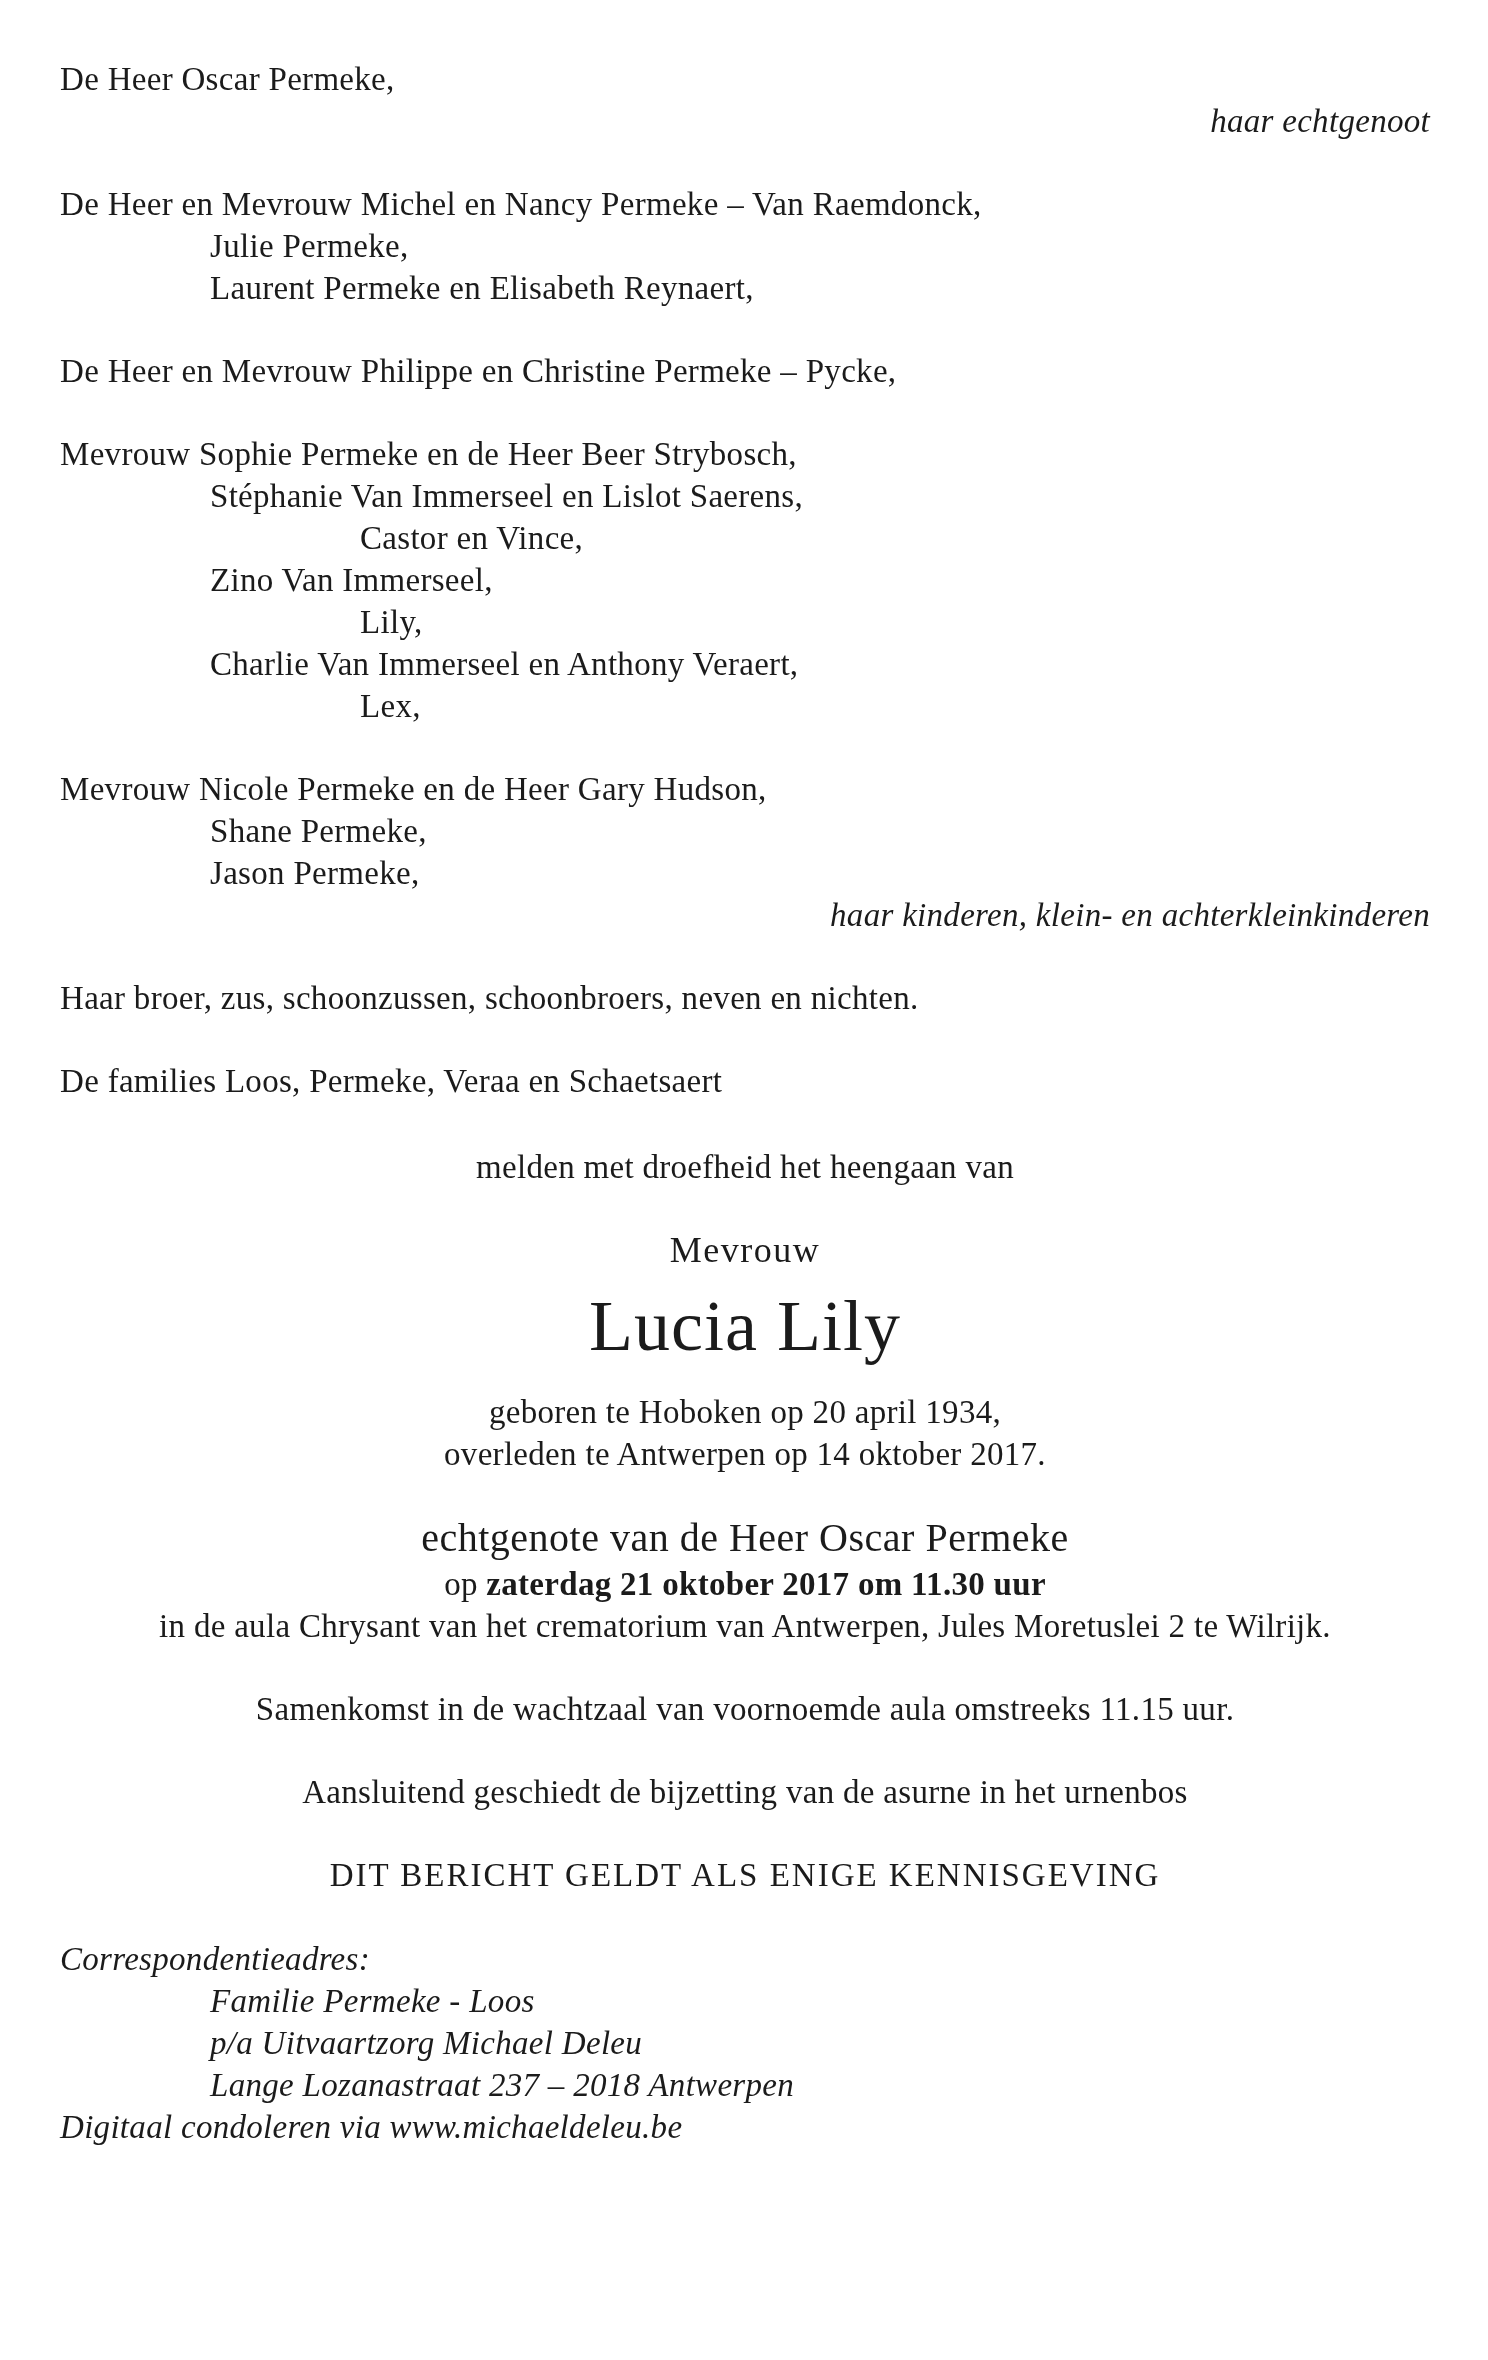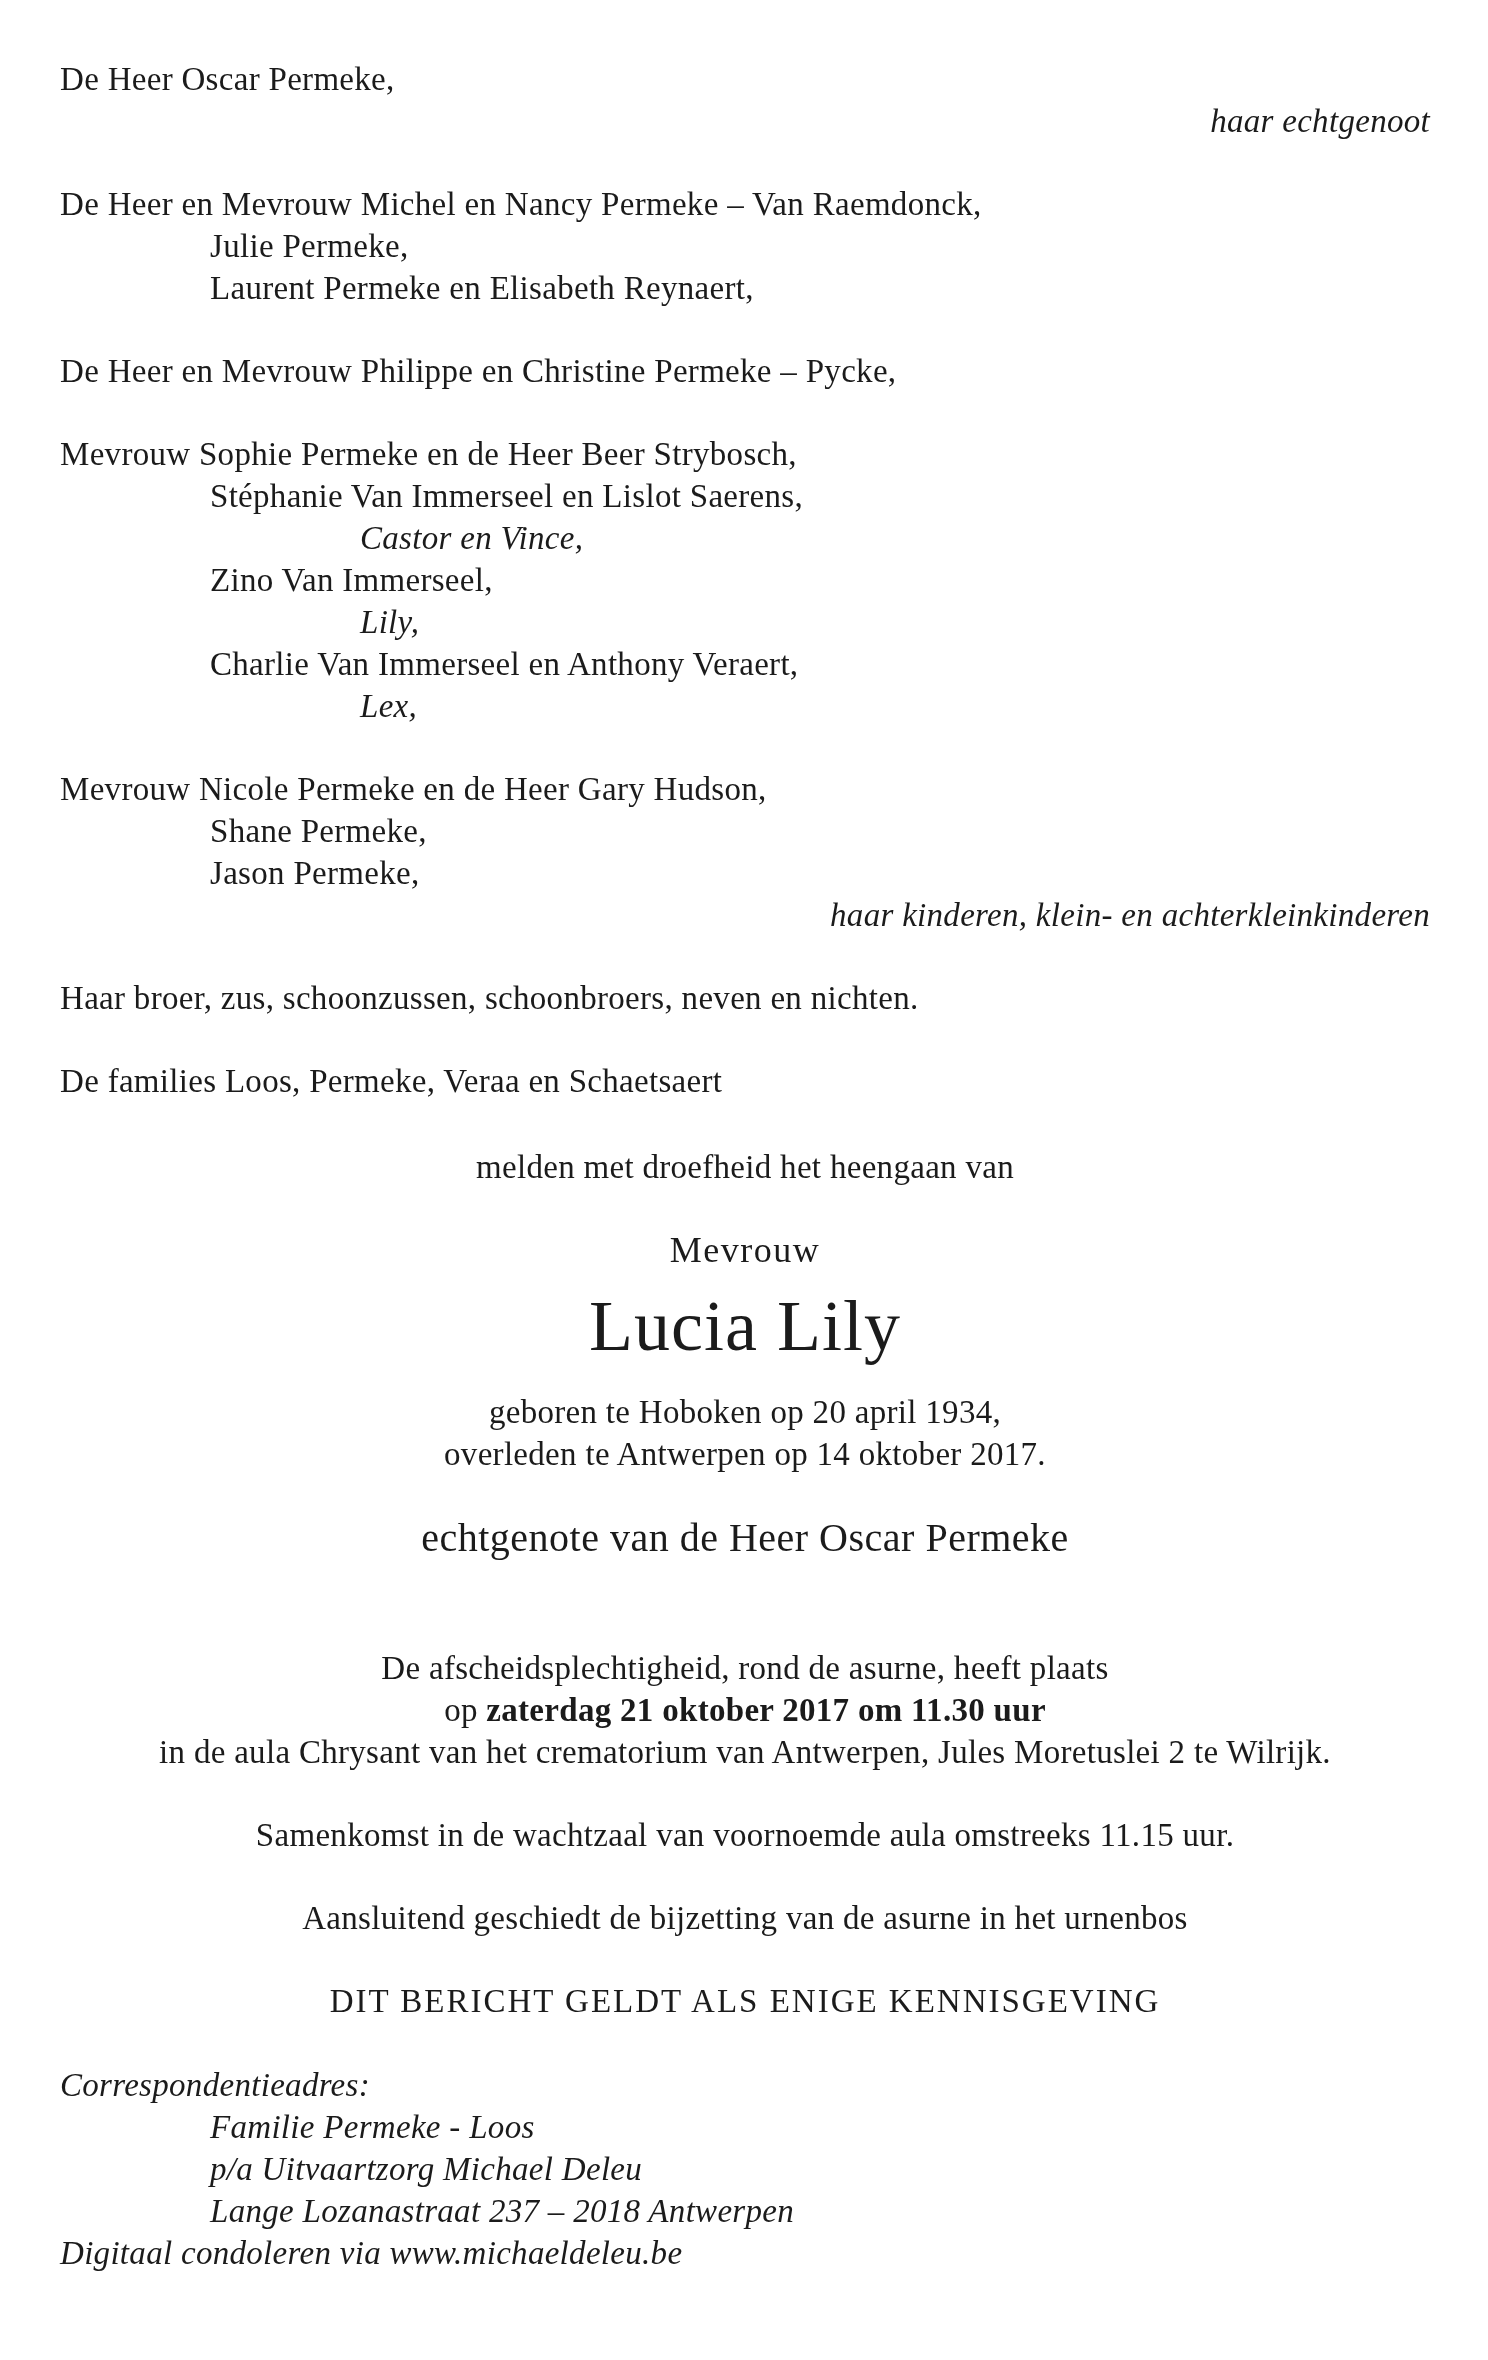--- a/index.html
+++ b/index.html
@@ -18,21 +18,21 @@
     height: 2360px;
     padding: 58px 58px 0 60px;
     font-family: "Liberation Serif", "DejaVu Serif", serif;
     font-size: 33px;
     line-height: 42px;
     color: #1b1b1b;
     letter-spacing: 0.3px;
   }
   p { margin: 0; }
   .ind1 { padding-left: 150px; }
-  .ind2 { padding-left: 300px; font-style: italic; }
+  .ind2 { padding-left: 300px; }
   .right { text-align: right; }
   .center { text-align: center; }
   .italic { font-style: italic; }
   .bold { font-weight: bold; }
   .gap { margin-top: 41px; }
   .title-line {
     font-size: 36px;
     line-height: 50px;
     letter-spacing: 1.5px;
     margin-top: 37px;
@@ -101,21 +101,20 @@
   <section>
     <p class="center" style="margin-top:44px;">melden met droefheid het heengaan van</p>
     <p class="center title-line">Mevrouw</p>
     <p class="center deceased-name">Lucia Lily</p>
     <p class="center birth-line">geboren te Hoboken op 20 april 1934,</p>
     <p class="center">overleden te Antwerpen op 14 oktober 2017.</p>
     <p class="center spouse-line">echtgenote van de Heer Oscar Permeke</p>
   </section>
 
   <section>
-    <p class="center ceremony-first">De afscheidsplechtigheid, rond de asurne, heeft plaats</p>
     <p class="center"><span>op</span> <span class="bold">zaterdag 21 oktober 2017 om 11.30 uur</span></p>
     <p class="center">in de aula Chrysant van het crematorium van Antwerpen, Jules Moretuslei 2 te Wilrijk.</p>
     <p class="center gap">Samenkomst in de wachtzaal van voornoemde aula omstreeks 11.15 uur.</p>
     <p class="center gap">Aansluitend geschiedt de bijzetting van de asurne in het urnenbos</p>
     <p class="center notice-caps">DIT BERICHT GELDT ALS ENIGE KENNISGEVING</p>
   </section>
 
   <section class="italic">
     <p class="corr-header">Correspondentieadres:</p>
     <p class="ind1">Familie Permeke - Loos</p>

